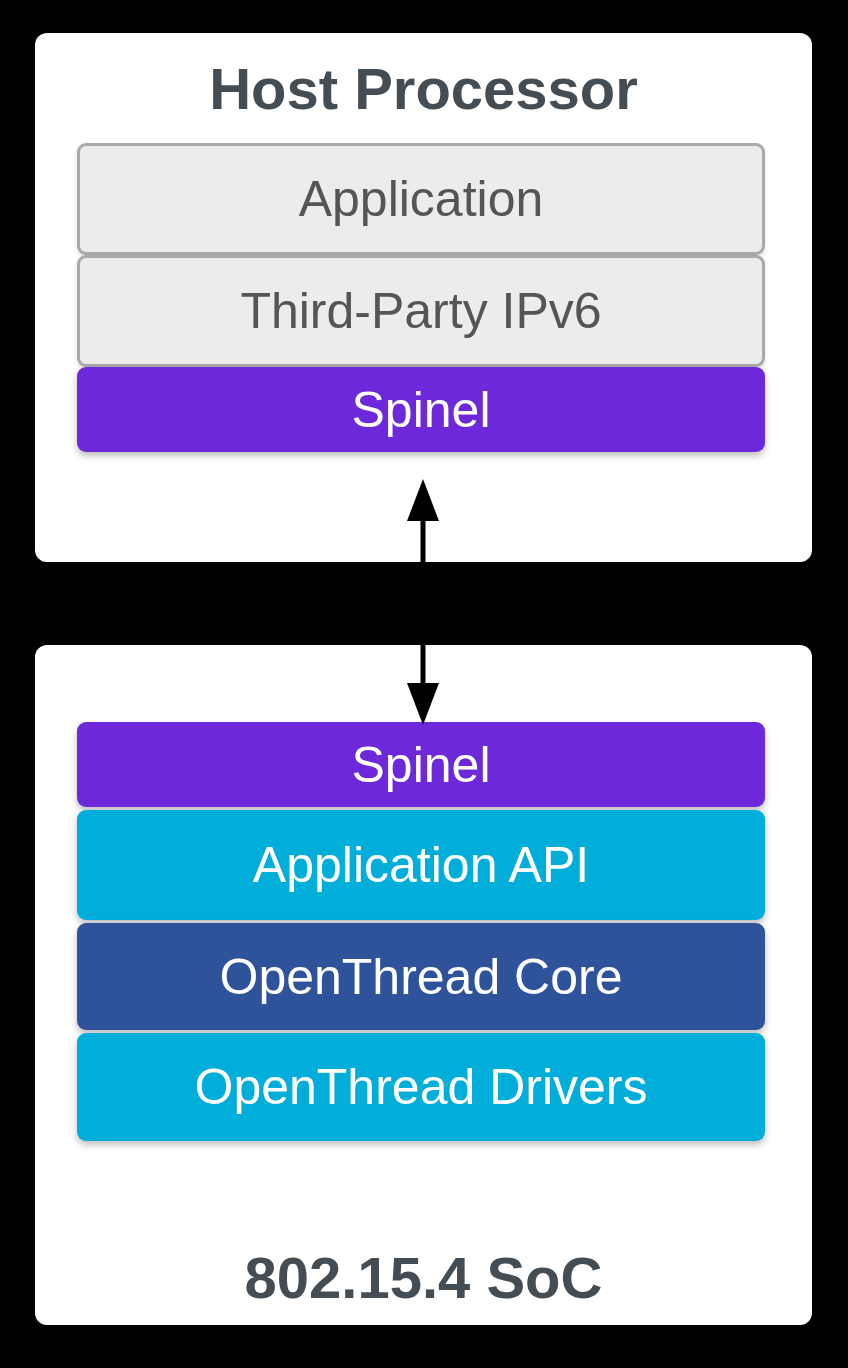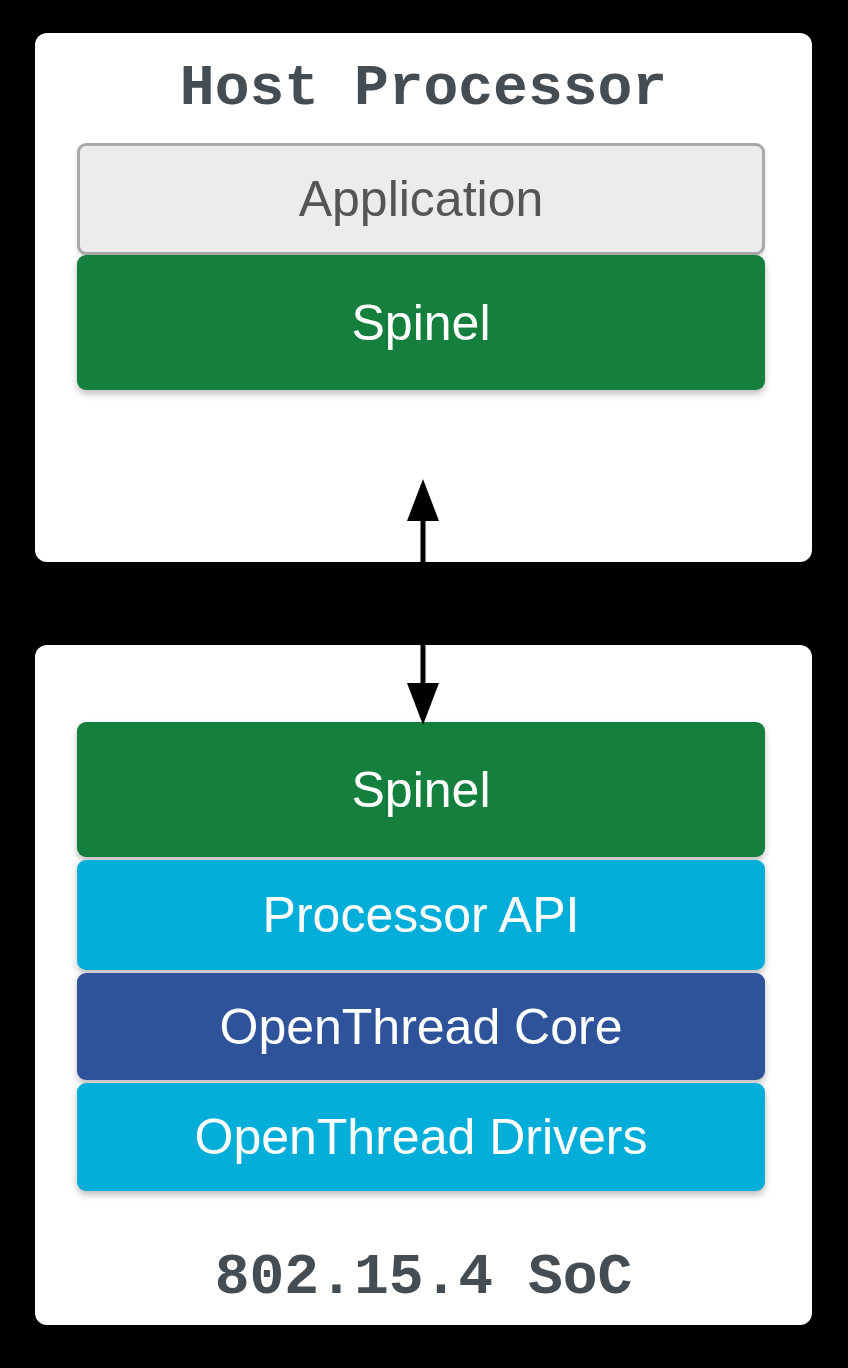--- a/index.html
+++ b/index.html
@@ -16,21 +16,21 @@
     width: 777px;
     background: #FFFFFF;
     border-radius: 12px;
   }
   #host-card { top: 33px;  height: 529px; }
   #soc-card  { top: 645px; height: 680px; }
 
   .title-area {
     position: absolute;
     left: 0; right: 0;
-    display: flex; align-items: center; justify-content: center; font-family: Liberation Mono, monospace;
+    display: flex; align-items: center; justify-content: center;
   }
   #host-card .title-area { top: 0; height: 110px; }
   #soc-card  .title-area { top: 585px; bottom: 0; }
   .card-title {
     font-size: 58px;
     font-weight: bold;
     color: #454D54;
     letter-spacing: 0px;
     white-space: nowrap;
   }
@@ -53,23 +53,23 @@
     white-space: nowrap;
   }
   .block.gray {
     background: #ECECEC;
     border: 3px solid #A9A9A9;
     color: #555555;
     height: 112px;
     box-shadow: 0 3px 4px rgba(0,0,0,0.12);
   }
   .block.red {
-    background: #15803d;
+    background: #6d28d9;
     color: #FFFFFF;
-    height: 135px;
+    height: 85px;
     box-shadow: 0 4px 7px rgba(0,0,0,0.25);
   }
   .block.cyan {
     background: #00AED9;
     color: #FFFFFF;
     box-shadow: 0 4px 7px rgba(0,0,0,0.25);
   }
   .block.blue {
     background: #2F539B;
     color: #FFFFFF;
@@ -91,33 +91,36 @@
 <body>
 
 <div class="card" id="host-card">
   <div class="title-area">
     <div class="card-title">Host Processor</div>
   </div>
   <div class="stack">
     <div class="block gray">
       <span>Application</span>
     </div>
+    <div class="block gray">
+      <span>Third-Party IPv6</span>
+    </div>
     <div class="block red">
       <span>Spinel</span>
     </div>
   </div>
 </div>
 
 <div class="card" id="soc-card">
   <div class="stack">
     <div class="block red">
       <span>Spinel</span>
     </div>
     <div class="block cyan">
-      <span>Processor API</span>
+      <span>Application API</span>
     </div>
     <div class="block blue">
       <span>OpenThread Core</span>
     </div>
     <div class="block cyan">
       <span>OpenThread Drivers</span>
     </div>
   </div>
   <div class="title-area">
     <div class="card-title">802.15.4 SoC</div>

